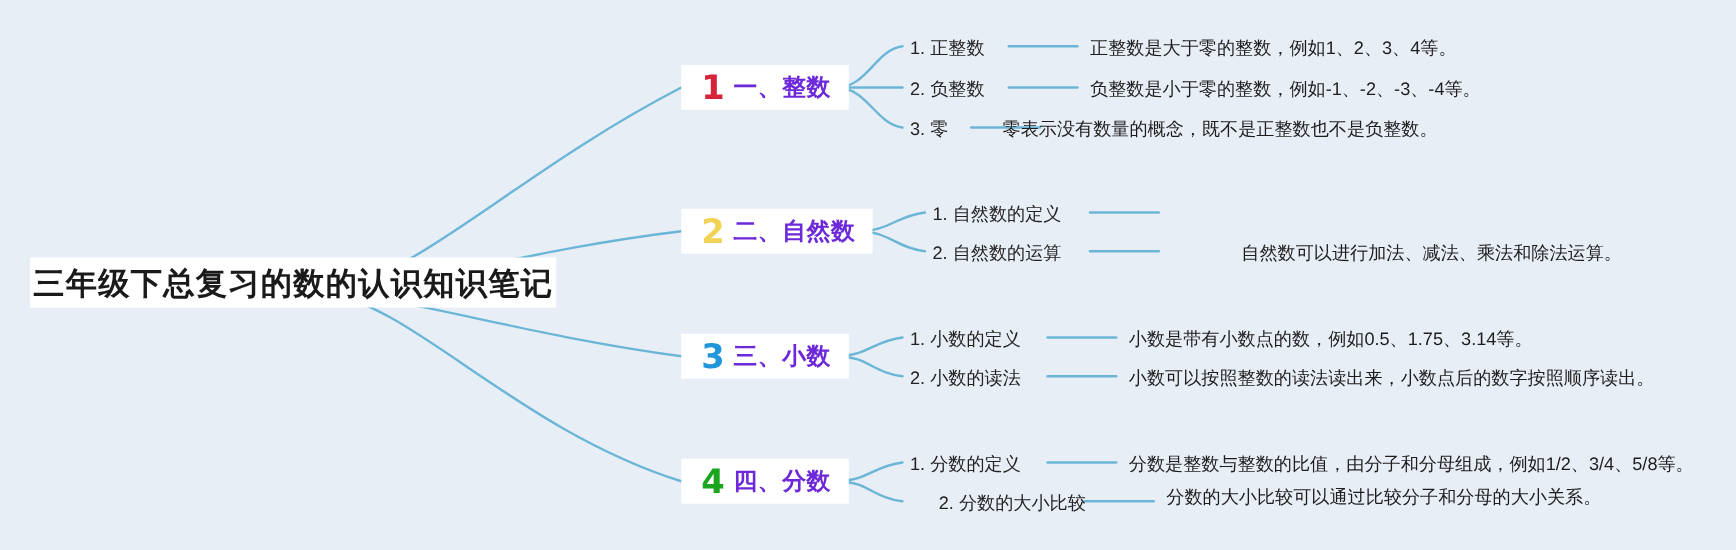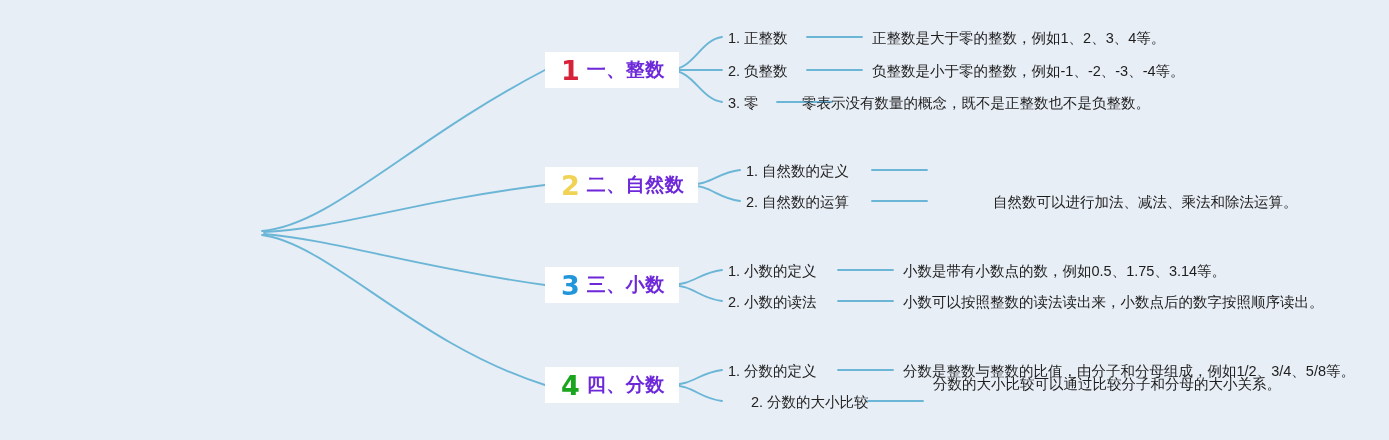--- a/index.html
+++ b/index.html
@@ -130,20 +130,23 @@
       <path d="M872,201 L927,201"></path>
 
       <path d="M838,270 L893,270"></path>
       <path d="M838,301 L893,301"></path>
 
       <path d="M838,370 L893,370"></path>
       <path d="M868,401 L923,401"></path>
     </g>
   </svg>
 
+  <div class="root-node">
+    <span class="root-title">三年级下总复习的数的认识知识笔记</span>
+  </div>
 
   <div class="branch-node" style="left:545px; top:52px;">
     <span class="branch-index" style="color: rgb(214, 35, 58);">1</span>
     <span class="branch-label">一、整数</span>
   </div>
   <div class="subitem" style="left:728px; top:29px;">1. 正整数</div>
   <div class="desc" style="left:872px; top:29px;">正整数是大于零的整数，例如1、2、3、4等。</div>
   <div class="subitem" style="left:728px; top:62px;">2. 负整数</div>
   <div class="desc" style="left:872px; top:62px;">负整数是小于零的整数，例如-1、-2、-3、-4等。</div>
   <div class="subitem" style="left:728px; top:94px;">3. 零</div>
@@ -166,15 +169,15 @@
   <div class="subitem" style="left:728px; top:293px;">2. 小数的读法</div>
   <div class="desc" style="left:903px; top:293px;">小数可以按照整数的读法读出来，小数点后的数字按照顺序读出。</div>
 
   <div class="branch-node" style="left:545px; top:367px;">
     <span class="branch-index" style="color: rgb(27, 165, 31);">4</span>
     <span class="branch-label">四、分数</span>
   </div>
   <div class="subitem" style="left:728px; top:362px;">1. 分数的定义</div>
   <div class="desc" style="left:903px; top:362px;">分数是整数与整数的比值，由分子和分母组成，例如1/2、3/4、5/8等。</div>
   <div class="subitem" style="left:728px; top:393px;margin-left:23px;">2. 分数的大小比较</div>
-  <div class="desc" style="left:933px; top:375px;">分数的大小比较可以通过比较分子和分母的大小关系。</div>
+  <div class="desc" style="left:933px; top:388px;">分数的大小比较可以通过比较分子和分母的大小关系。</div>
 
 </div>
 
 </body></html>

